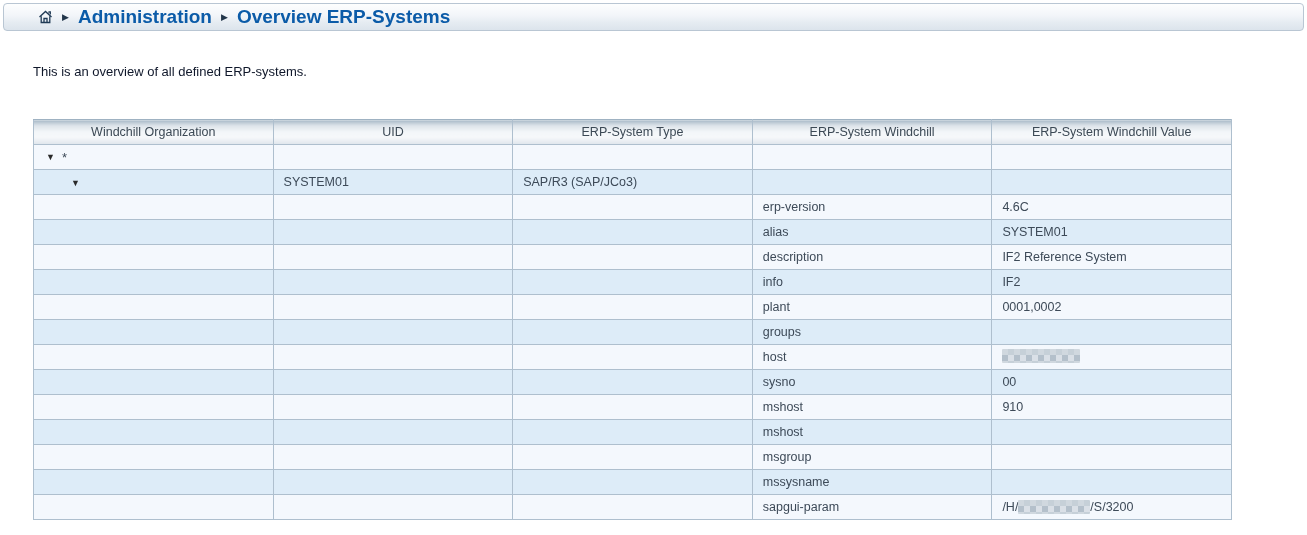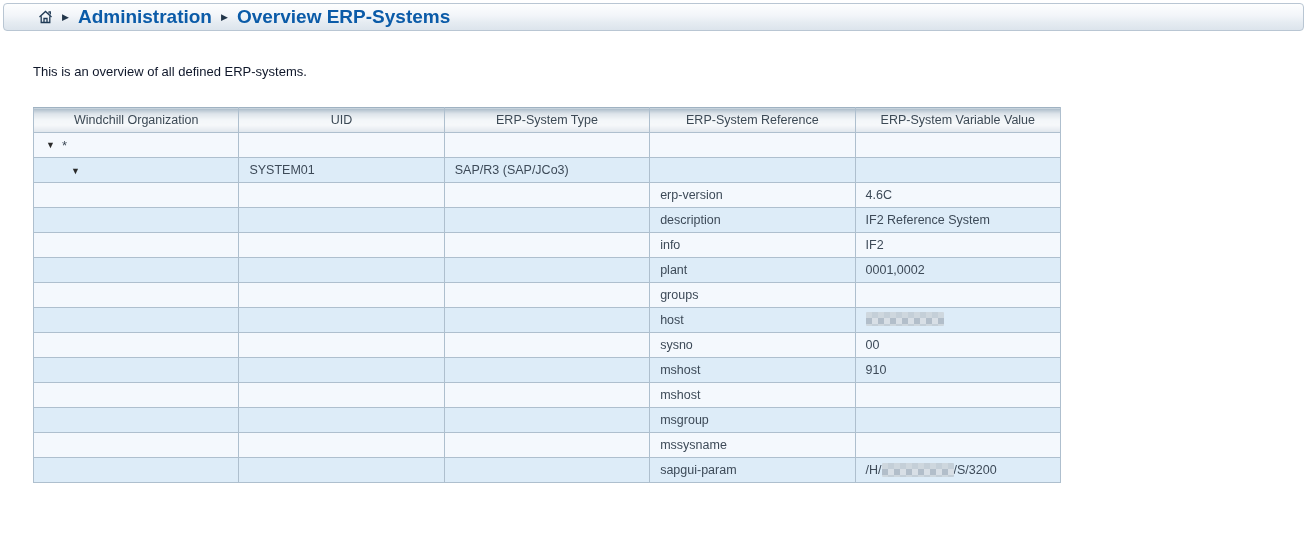--- a/index.html
+++ b/index.html
@@ -39,22 +39,22 @@
 
   
   .intro {
     margin: 33px 0 0 33px;
     font-size: 13px;
     color: #0f172a;
   }
 
   
   .erp-table {
-    margin: 28px 0 0 33px;
-    width: 1028px;
+    margin: 40px 0 0 33px;
+    width: 1199px;
     border-collapse: collapse;
     table-layout: fixed;
     font-size: 12.5px;
     color: #3d4a58;
   }
   .erp-table th, .erp-table td {
     border: 1px solid #aebfce;
     height: 25px;
     padding: 0 10px;
     overflow: hidden;
@@ -112,22 +112,22 @@
 </div>
 
 <div class="intro">This is an overview of all defined ERP-systems.</div>
 
 <table class="erp-table">
   <thead>
     <tr>
       <th>Windchill Organization</th>
       <th>UID</th>
       <th>ERP-System Type</th>
-      <th>ERP-System Reference</th>
-      <th>ERP-System Variable Value</th>
+      <th>ERP-System Windchill</th>
+      <th>ERP-System Windchill Value</th>
     </tr>
   </thead>
   <tbody>
       <tr>
         <td><span class="cellflex indent0">
             <span class="expander">▼</span>
             <span class="org-star">*</span>
           </span></td>
         <td></td>
         <td></td>
@@ -149,20 +149,29 @@
         <td></td>
         <td><span>erp-version</span></td>
         <td><span class="valflex">
             <span>4.6C</span>
           </span></td>
       </tr>
       <tr>
         <td></td>
         <td></td>
         <td></td>
+        <td><span>alias</span></td>
+        <td><span class="valflex">
+            <span>SYSTEM01</span>
+          </span></td>
+      </tr>
+      <tr>
+        <td></td>
+        <td></td>
+        <td></td>
         <td><span>description</span></td>
         <td><span class="valflex">
             <span>IF2 Reference System</span>
           </span></td>
       </tr>
       <tr>
         <td></td>
         <td></td>
         <td></td>
         <td><span>info</span></td>

